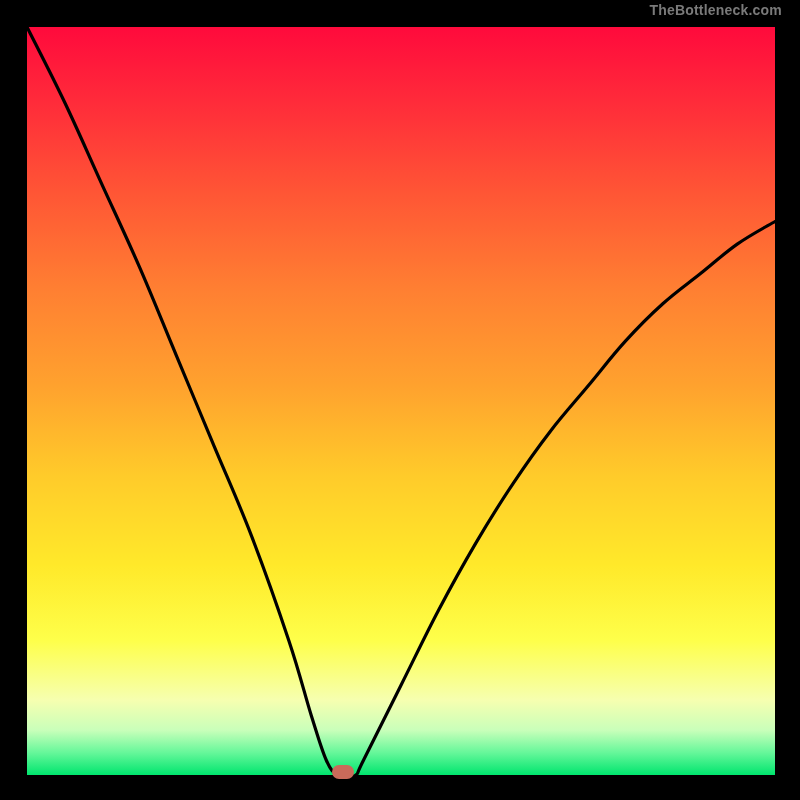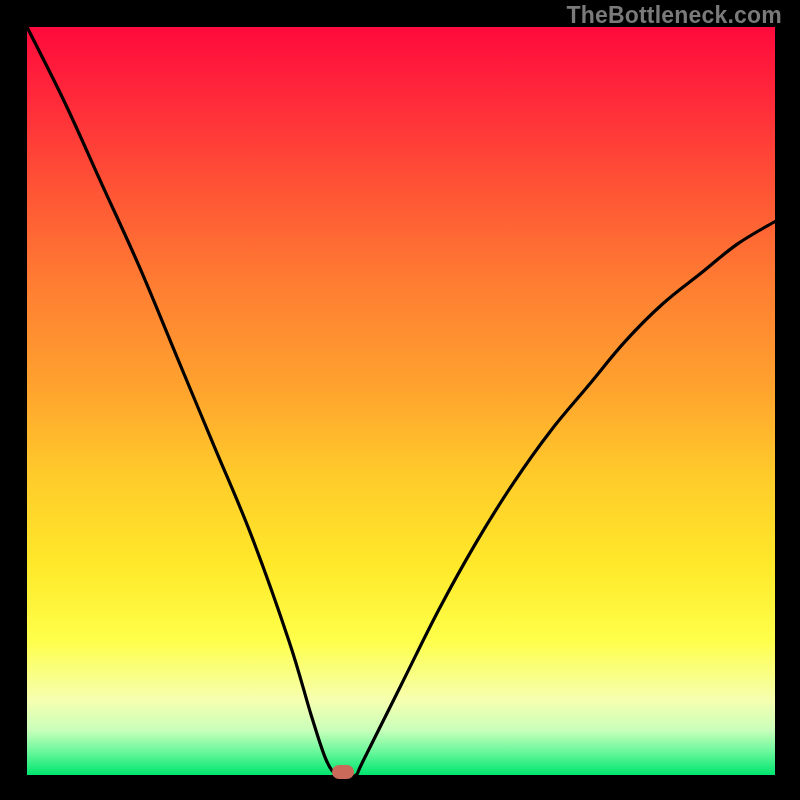--- a/index.html
+++ b/index.html
@@ -17,21 +17,21 @@
     top: 0;
     width: 800px;
     height: 800px;
     background: #000;
   }
   .watermark {
     position: absolute;
     top: 2px;
     right: 18px;
     color: #7a7a7a;
-    font-size: 23px;
+    font-size: 14px;
     font-weight: 600;
     letter-spacing: 0.2px;
     user-select: none;
   }
   .plot {
     position: absolute;
     left: 27px;
     top: 27px;
     width: 748px;
     height: 748px;

